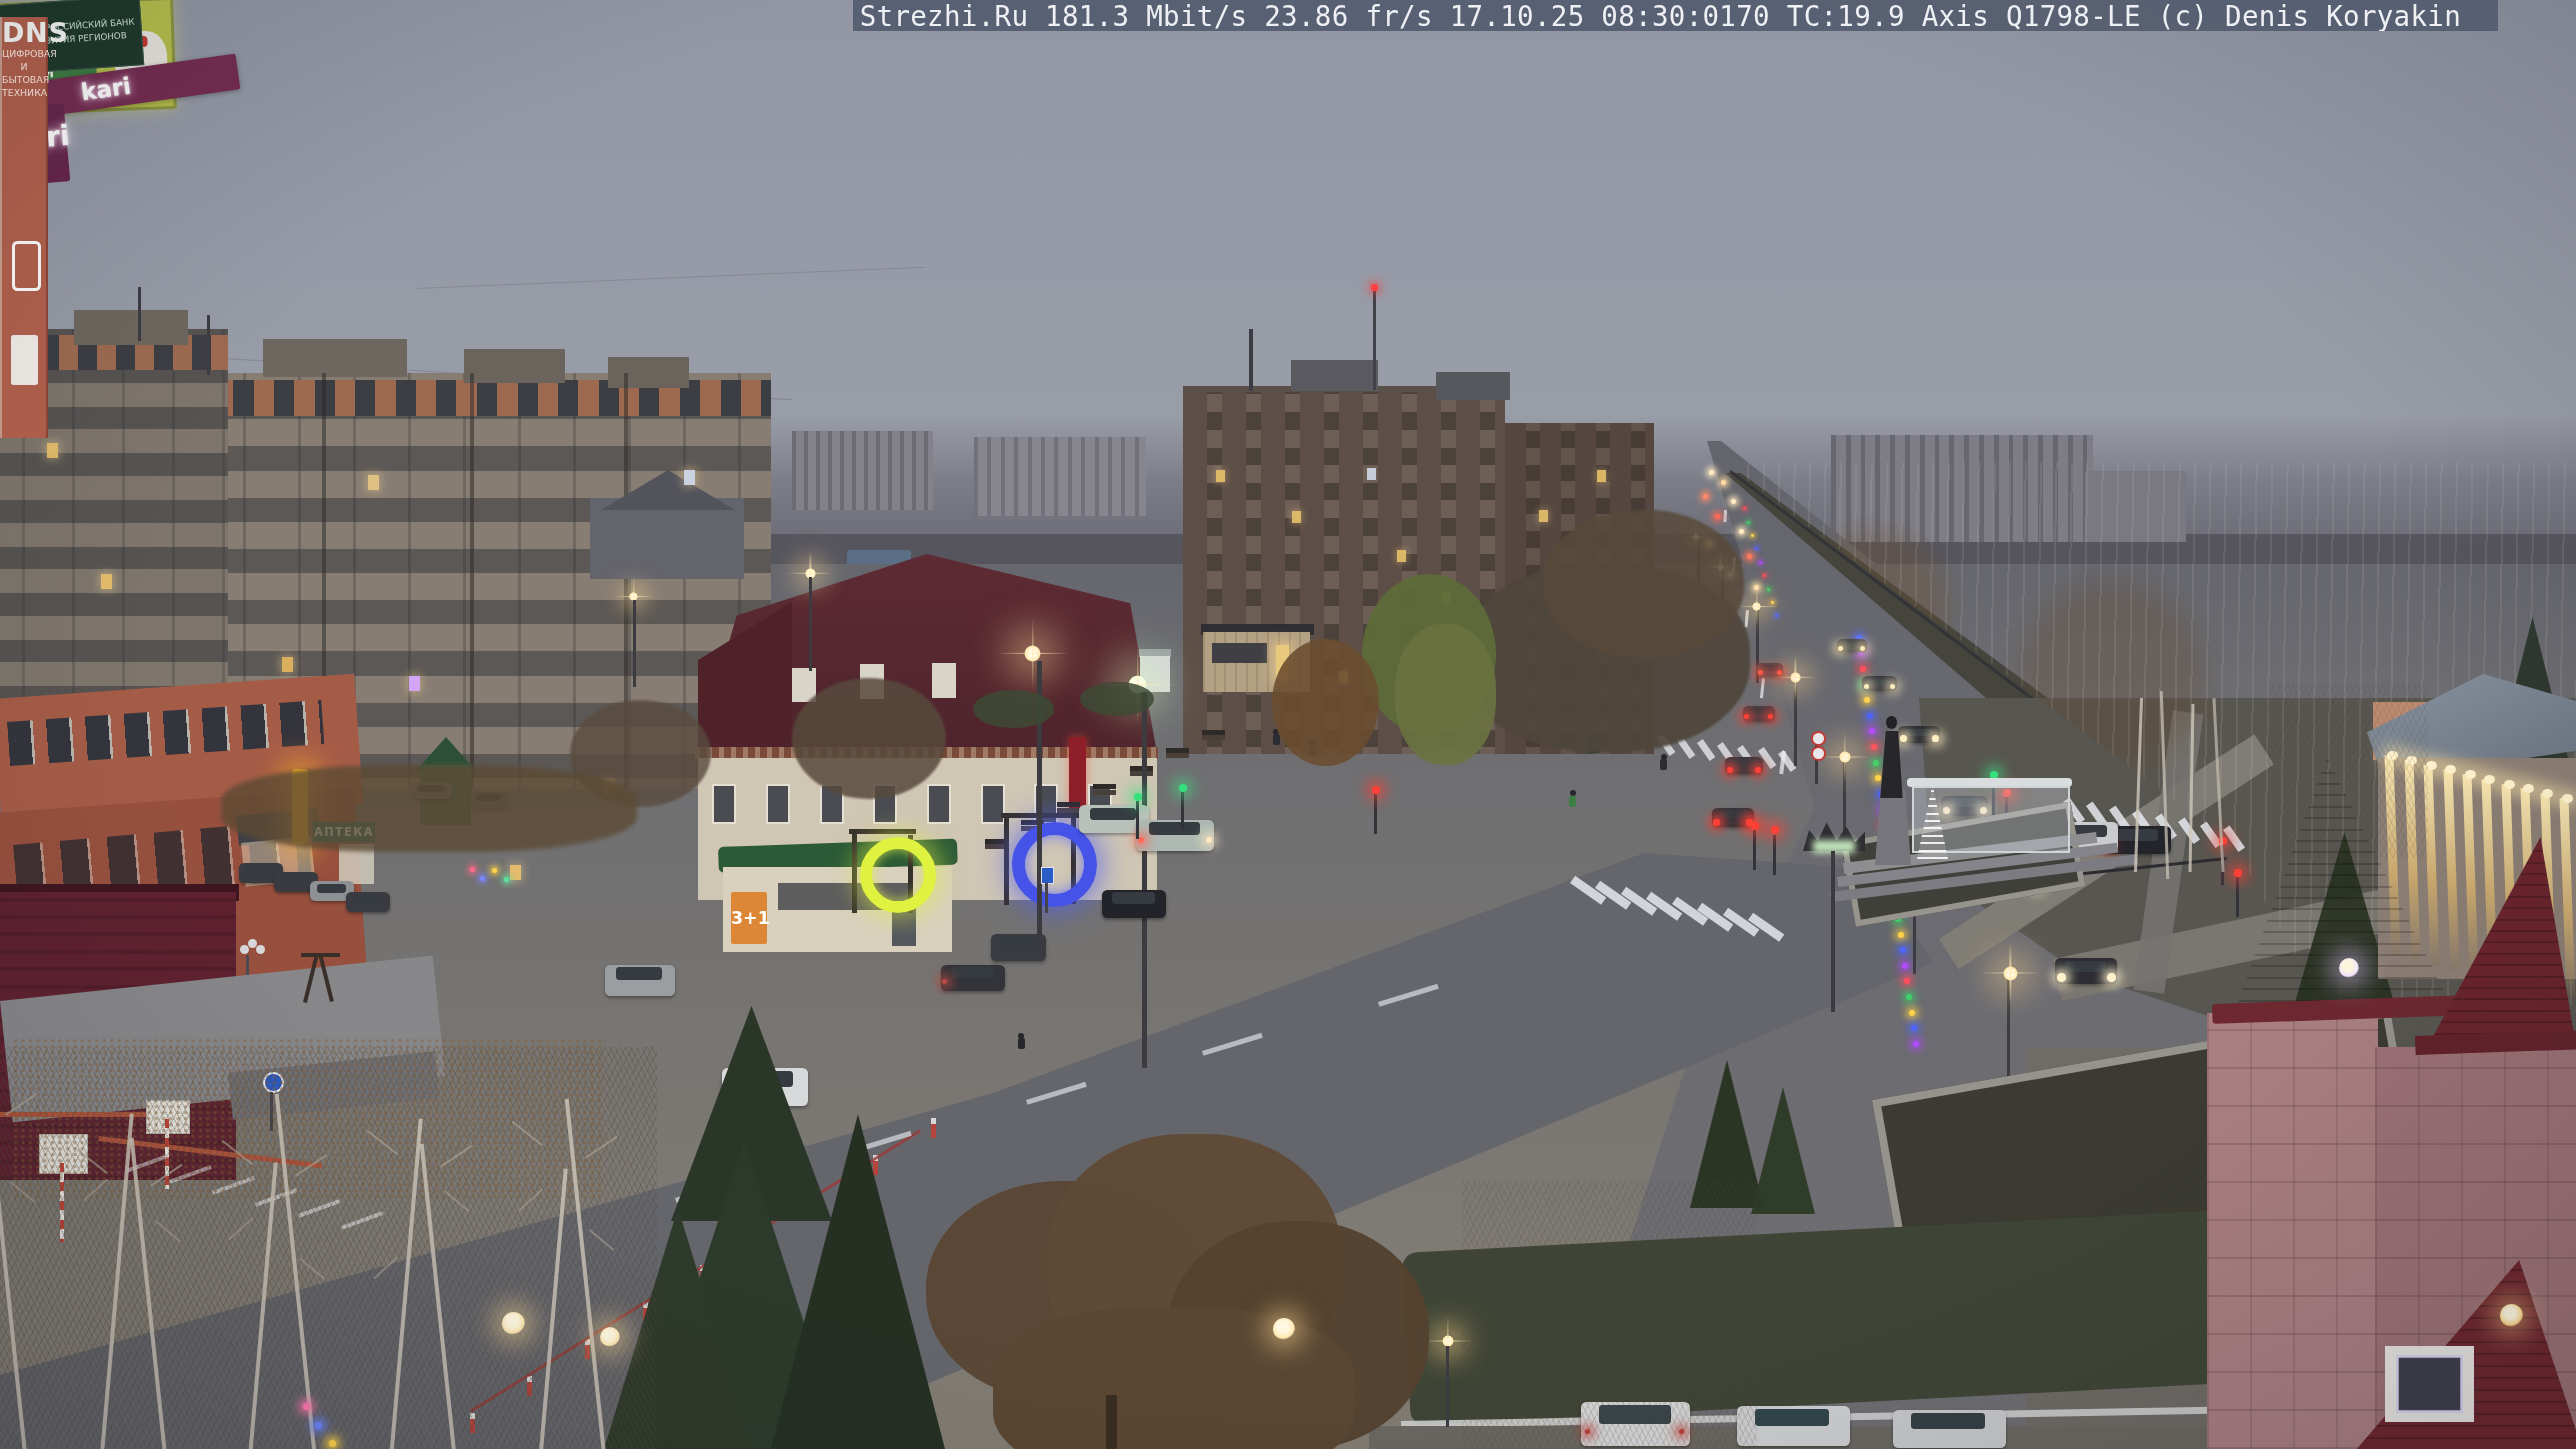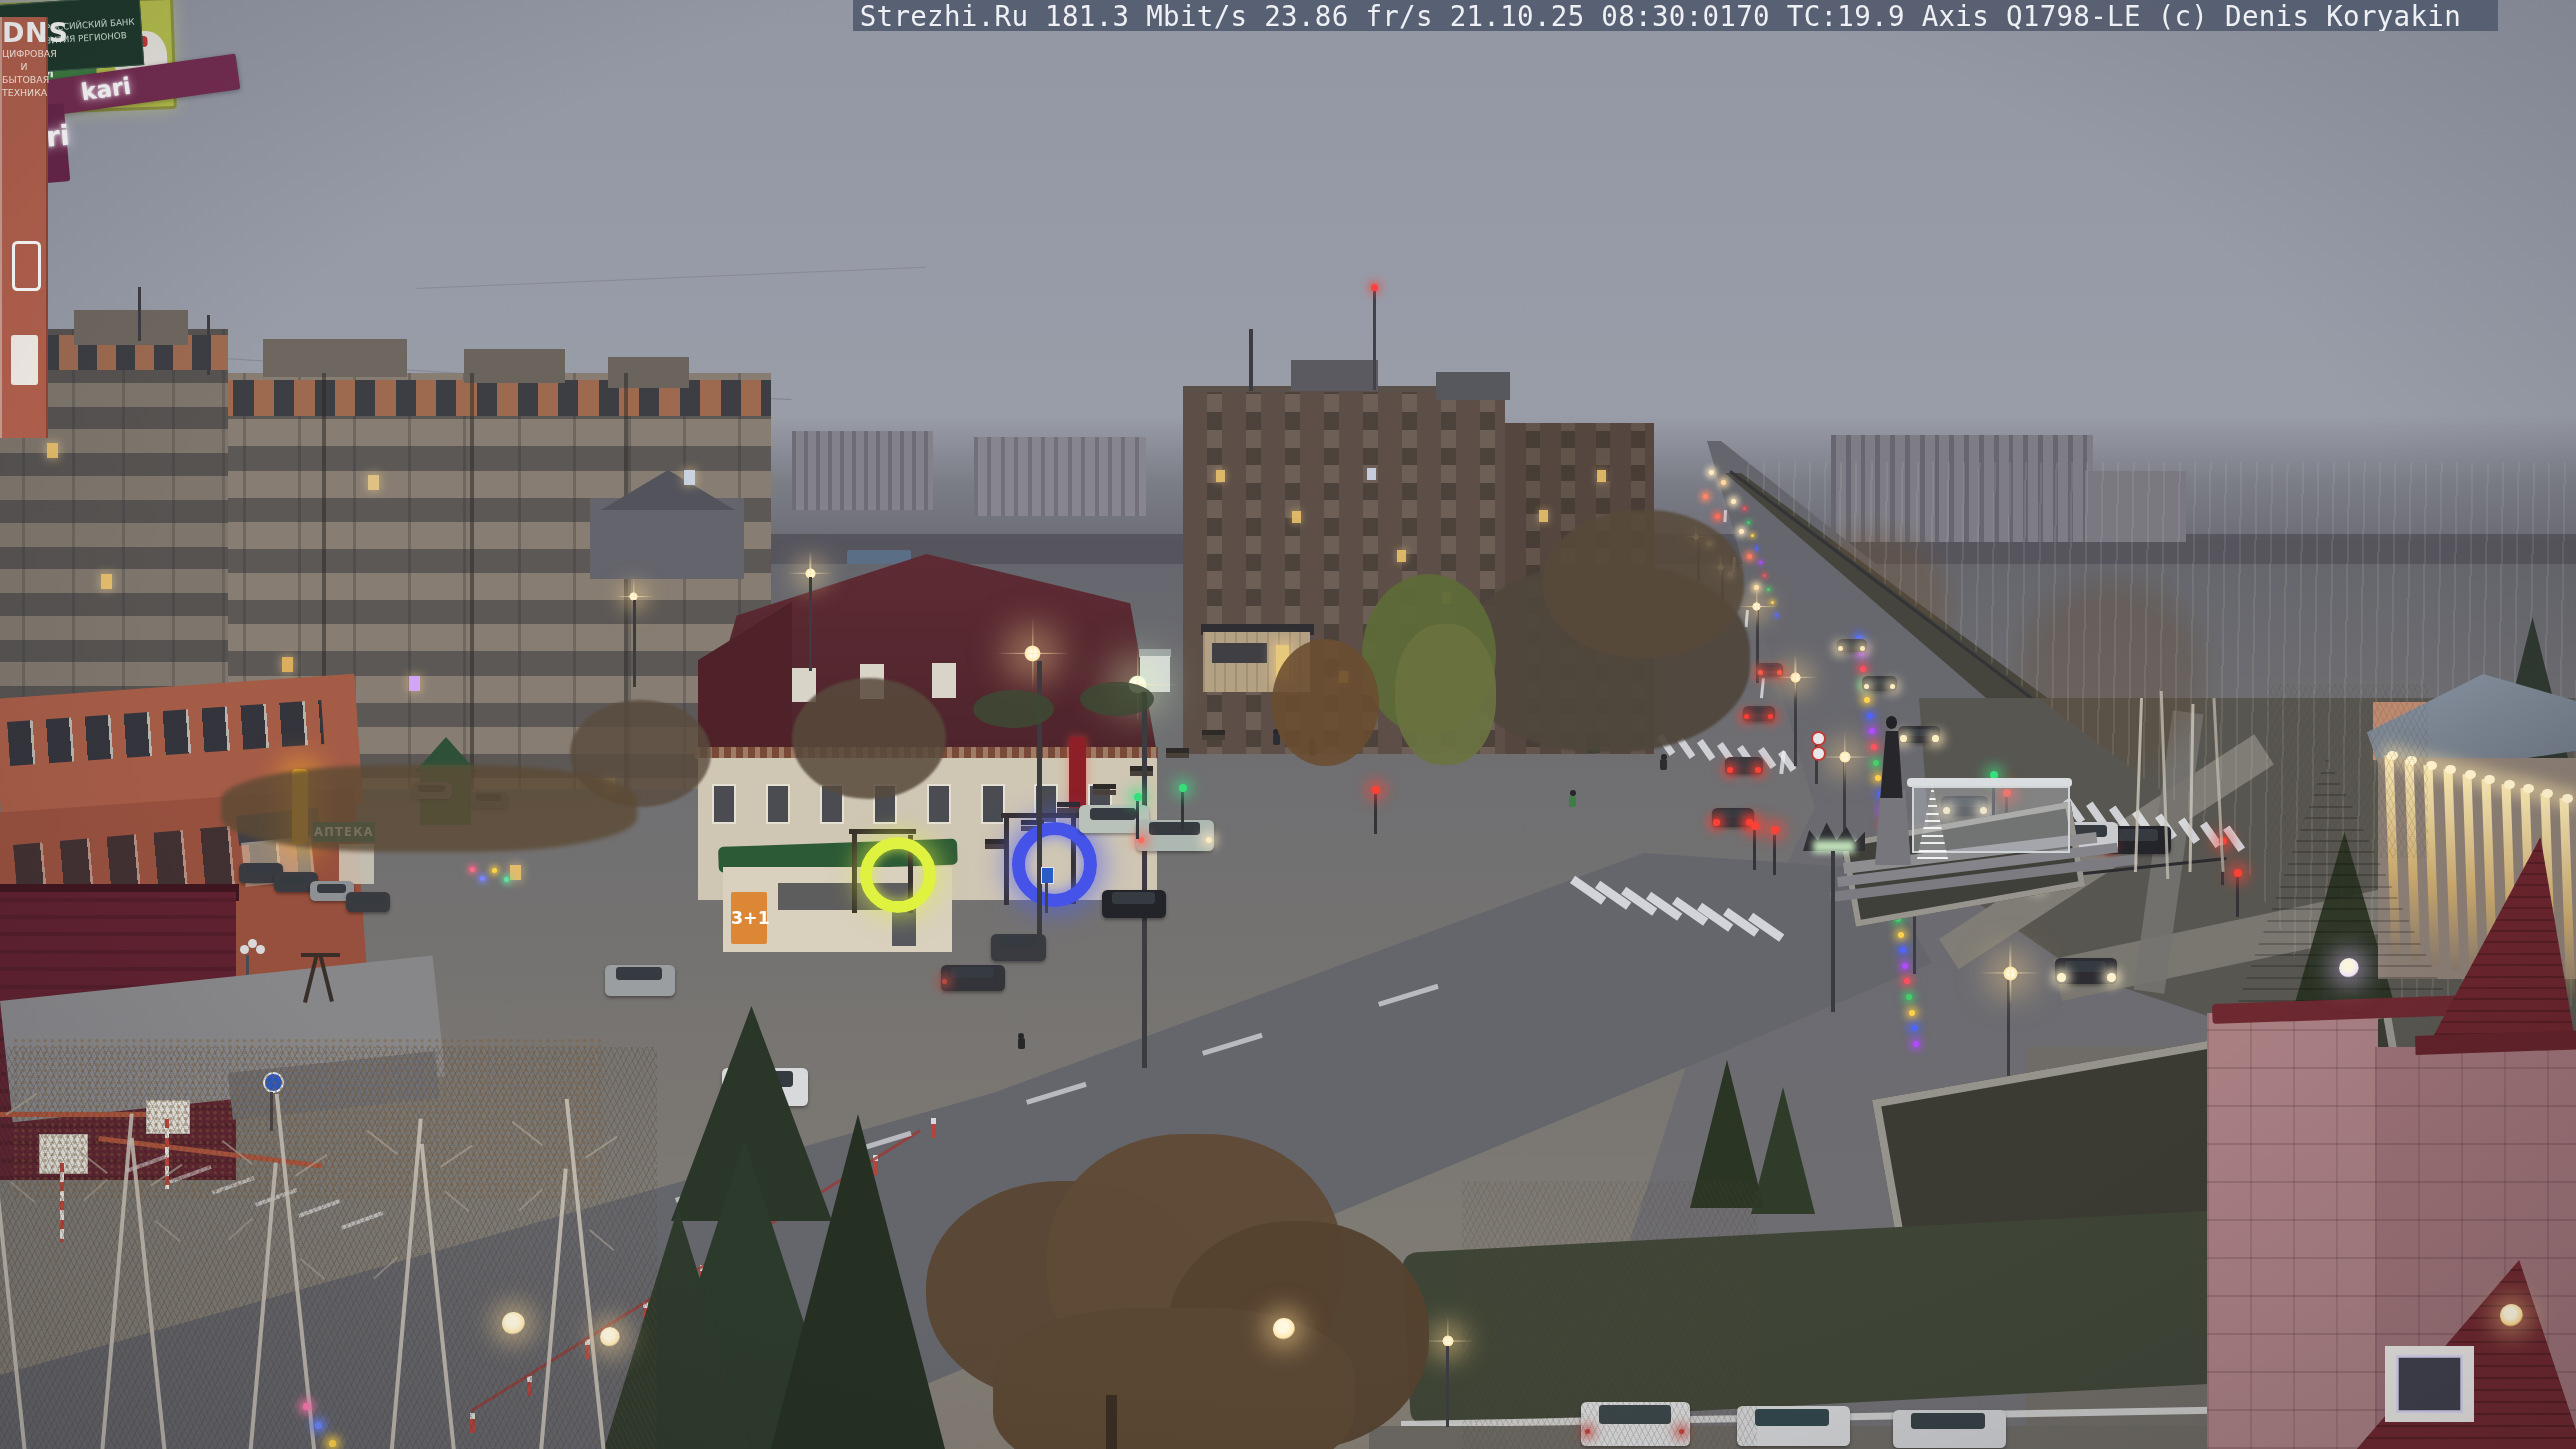--- a/index.html
+++ b/index.html
@@ -642,15 +642,15 @@
     </div>
   <div id="g-lamps" class="p" style="left:0;top:0;width:2576px;height:1449px;z-index:42;">
       <div class="p globe" style="left: 502px; top: 1312px; width: 23px; height: 23px; background: radial-gradient(circle at 45% 40%, rgb(255, 248, 224) 0px, rgb(255, 248, 224) 30%, rgb(255, 231, 173) 62%, transparent 78%); box-shadow: rgba(255, 220, 150, 0.5) 0px 0px 23px 9.4px;"></div>
       <div class="p globe" style="left: 600px; top: 1327px; width: 20px; height: 20px; background: radial-gradient(circle at 45% 40%, rgb(255, 248, 224) 0px, rgb(255, 248, 224) 30%, rgb(255, 231, 173) 62%, transparent 78%); box-shadow: rgba(255, 220, 150, 0.5) 0px 0px 23px 9.4px;"></div>
       <div class="p globe" style="left: 1273px; top: 1318px; width: 21.5px; height: 21.5px; background: radial-gradient(circle at 45% 40%, rgb(255, 248, 224) 0px, rgb(255, 248, 224) 30%, rgb(255, 231, 173) 62%, transparent 78%); box-shadow: rgba(255, 220, 150, 0.5) 0px 0px 23px 9.4px;"></div>
       <div class="p" style="left: 303px; top: 1403px; width: 6.7px; height: 6.7px; background: rgb(255, 122, 176); border-radius: 50%; box-shadow: rgb(255, 122, 176) 0px 0px 9.4px 4px;"></div>
       <div class="p" style="left: 315px; top: 1422px; width: 6.7px; height: 6.7px; background: rgb(106, 134, 255); border-radius: 50%; box-shadow: rgb(106, 134, 255) 0px 0px 9.4px 4px;"></div>
       <div class="p" style="left: 329px; top: 1440px; width: 6.7px; height: 6.7px; background: rgb(255, 210, 74); border-radius: 50%; box-shadow: rgb(255, 210, 74) 0px 0px 9.4px 4px;"></div>
       <div class="p" style="left: 0px; top: 0px; width: 2576px; height: 1449px; background: radial-gradient(at 50% 45%, transparent 62%, rgba(20, 22, 30, 0.18) 100%);"></div>
     </div>
-  <div class="osd"><span>Strezhi.Ru 181.3 Mbit/s 23.86 fr/s 21.10.25 08:30:0170 TC:19.9  Axis Q1798-LE  (c) Denis Koryakin</span></div>
+  <div class="osd"><span>Strezhi.Ru 181.3 Mbit/s 23.86 fr/s 17.10.25 08:30:0170 TC:19.9  Axis Q1798-LE  (c) Denis Koryakin</span></div>
 </div>
 
 
 </body></html>

